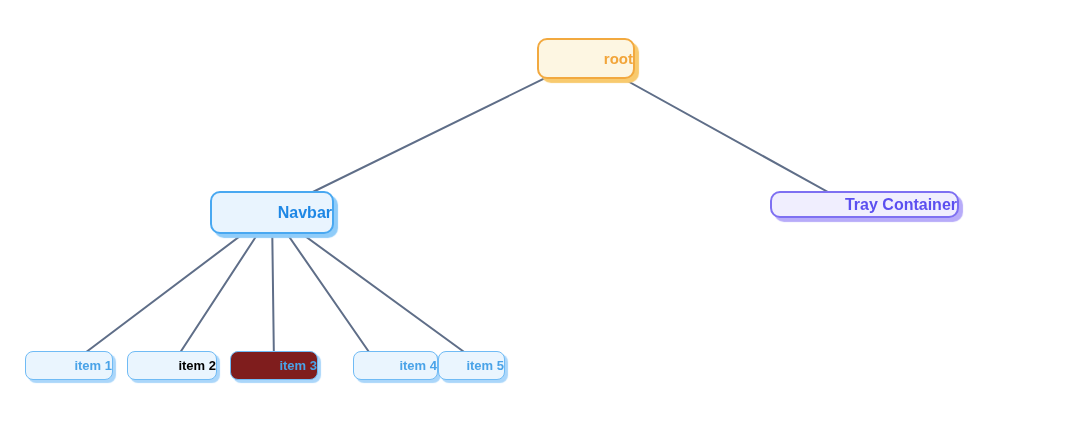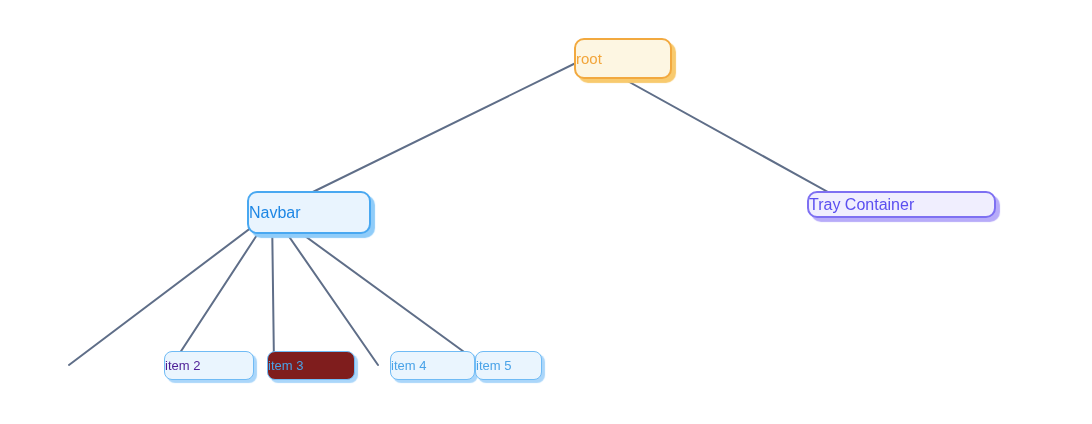--- a/index.html
+++ b/index.html
@@ -20,25 +20,24 @@
   .edges-layer line {
     stroke-width: 2;
     stroke-linecap: round;
   }
   .node {
     position: absolute;
     z-index: 1;
     box-sizing: border-box;
     display: flex;
     align-items: center;
-    justify-content: flex-start;
-    font-weight: normal;
+    justify-content: flex-end;
+    font-weight: bold;
     border-style: solid;
     cursor: default;
-    margin-left: 37px;
   }
   .node-lg {
     border-width: 2px;
     border-radius: 10px;
     font-size: 16px;
     box-shadow: 4px 4px 1px var(--shadow-color);
   }
   .node-root {
     left: 537px; top: 38px; width: 98px; height: 41px;
     border-width: 2px; border-radius: 10px; font-size: 15px;
@@ -80,22 +79,25 @@
   </div>
 
   <div class="node node-lg node-navbar" style="background-color: rgb(233, 244, 254); border-color: rgb(73, 168, 241); color: rgb(30, 135, 229); --shadow-color: #8fccf9;">
     <span class="node-label">Navbar</span>
   </div>
 
   <div class="node node-lg node-tray" style="background-color: rgb(240, 238, 254); border-color: rgb(126, 112, 242); color: rgb(91, 79, 240); --shadow-color: #b7abf9;">
     <span class="node-label">Tray Container</span>
   </div>
 
+  <div class="node node-item node-item1" style="background-color: rgb(234, 245, 254); border-color: rgb(112, 187, 245); color: rgb(74, 163, 232); --shadow-color: #aad6fa;">
+    <span class="node-label">item 1</span>
+  </div>
 
-  <div class="node node-item node-item2" style="background-color: rgb(234, 245, 254); border-color: rgb(112, 187, 245); color: #4c1d95; --shadow-color: #aad6fa;">
+  <div class="node node-item node-item2" style="background-color: rgb(234, 245, 254); border-color: rgb(112, 187, 245); color: #000000; --shadow-color: #aad6fa;">
     <span class="node-label">item 2</span>
   </div>
 
   <div class="node node-item node-item3" style="background-color: #7f1d1d; border-color: rgb(112, 187, 245); color: rgb(74, 163, 232); --shadow-color: #aad6fa;">
     <span class="node-label">item 3</span>
   </div>
 
   <div class="node node-item node-item4" style="background-color: rgb(234, 245, 254); border-color: rgb(112, 187, 245); color: rgb(74, 163, 232); --shadow-color: #aad6fa;">
     <span class="node-label">item 4</span>
   </div>

